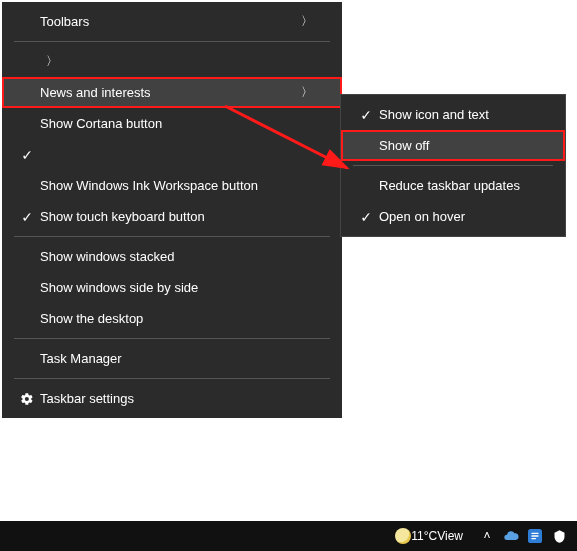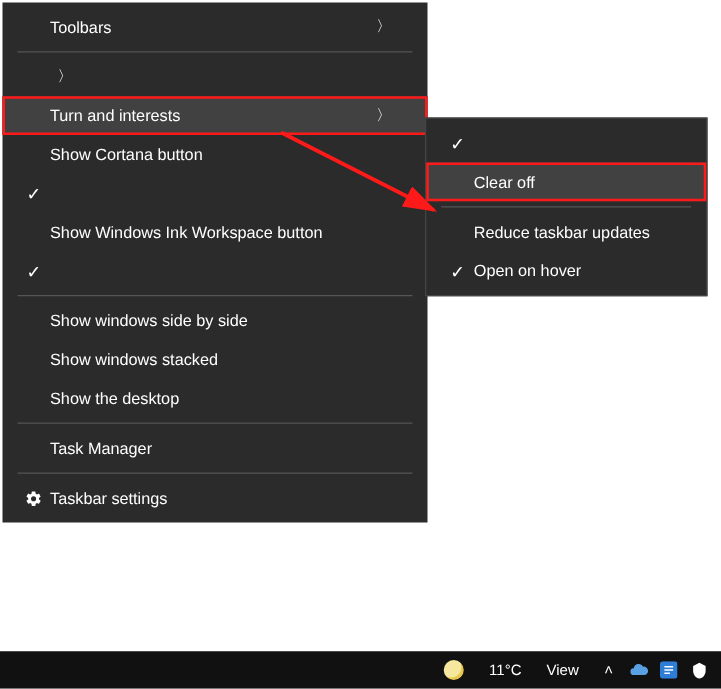--- a/index.html
+++ b/index.html
@@ -107,21 +107,21 @@
       display: flex;
       justify-content: flex-end;
       align-items: center;
       color: #fff;
       font-size: 12px;
       padding-right: 4px;
     }
     .weather-widget {
       display: flex;
       align-items: center;
-      gap: 20px;
+      gap: 0;
       padding: 0 10px;
       height: 100%;
     }
     .tray-icons {
       display: flex;
       align-items: center;
       gap: 8px;
       padding: 0 6px;
     }
     .tray-icon {
@@ -155,21 +155,21 @@
 
   <div class="menu-item">
     <span class="check-col"></span>
     <span class="arrow-col">
         <span class="chevron">〉</span>
       </span>
   </div>
 
   <div class="menu-item hover highlight-red">
     <span class="check-col"></span>
-    <span class="label-col">Turn and interests</span>
+    <span class="label-col">News and interests</span>
     <span class="arrow-col">
         <span class="chevron">〉</span>
       </span>
   </div>
 
   <div class="menu-item">
     <span class="check-col"></span>
     <span class="label-col">Show Cortana button</span>
   </div>
 
@@ -182,32 +182,33 @@
 
   <div class="menu-item">
     <span class="check-col"></span>
     <span class="label-col">Show Windows Ink Workspace button</span>
   </div>
 
   <div class="menu-item">
     <span class="check-col">
         <span class="checkmark">✓</span>
       </span>
-  </div>
-  <div class="separator"></div>
-
+    <span class="label-col">Show touch keyboard button</span>
+  </div>
+  <div class="separator"></div>
+
+
+  <div class="menu-item">
+    <span class="check-col"></span>
+    <span class="label-col">Show windows stacked</span>
+  </div>
 
   <div class="menu-item">
     <span class="check-col"></span>
     <span class="label-col">Show windows side by side</span>
-  </div>
-
-  <div class="menu-item">
-    <span class="check-col"></span>
-    <span class="label-col">Show windows stacked</span>
   </div>
 
   <div class="menu-item">
     <span class="check-col"></span>
     <span class="label-col">Show the desktop</span>
   </div>
   <div class="separator"></div>
 
   <div class="menu-item">
     <span class="check-col"></span>
@@ -226,26 +227,27 @@
   </div>
 
 </div>
 
 <div class="submenu">
 
   <div class="menu-item">
     <span class="check-col">
         <span class="checkmark">✓</span>
       </span>
+    <span class="label-col">Show icon and text</span>
   </div>
 
 
   <div class="menu-item hover highlight-red">
     <span class="check-col"></span>
-    <span class="label-col">Clear off</span>
+    <span class="label-col">Show off</span>
   </div>
   <div class="separator"></div>
 
   <div class="menu-item">
     <span class="check-col"></span>
     <span class="label-col">Reduce taskbar updates</span>
   </div>
 
   <div class="menu-item">
     <span class="check-col">

